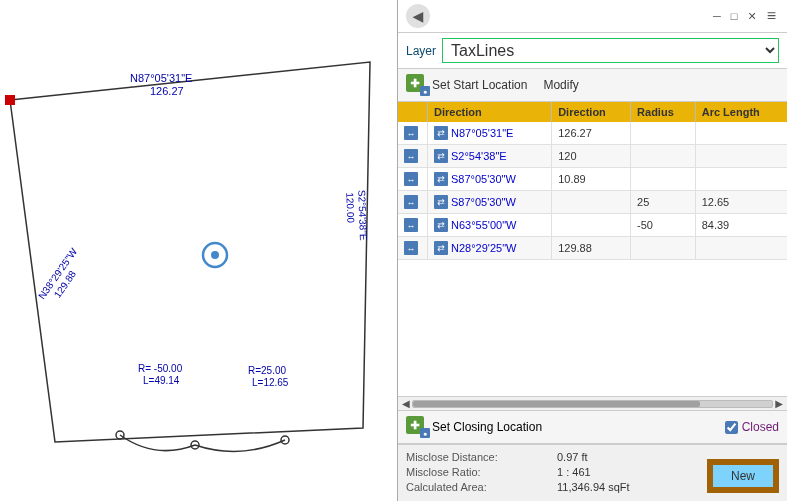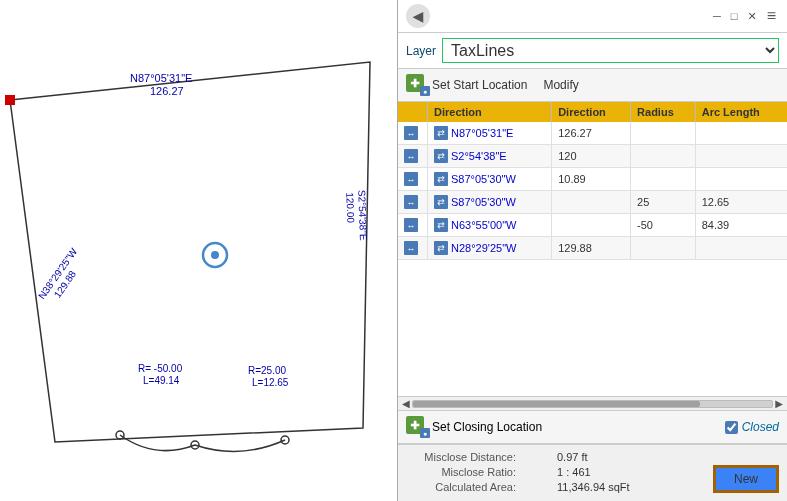--- a/index.html
+++ b/index.html
@@ -447,35 +447,35 @@
           <span style="color:white;font-size:11px;font-weight:bold;">✚</span>
         </div>
         <div style="position:absolute;bottom:0;right:-2px;width:10px;height:10px;background:#4a7ab5;border-radius:1px;display:flex;align-items:center;justify-content:center;">
           <span style="color:white;font-size:7px;">●</span>
         </div>
       </div>
       <span style="cursor:pointer;">Set Closing Location</span>
     </div>
     <div class="closing-right">
       <input type="checkbox" id="closed-checkbox" checked="" style="accent-color: rgb(74, 122, 181); width: 13px; height: 13px;">
-      <label for="closed-checkbox" style="font-size:12px; color:#0369a1;font-style:italic;">Closed</label>
+      <label for="closed-checkbox" style="font-size:12px; color:#701a75;">Closed</label>
     </div>
   </div>
 
   <div id="bottom-section" style="position:relative; padding:6px 8px 8px 8px; background:#f0f0f0; display:flex; justify-content:space-between; align-items:flex-start;">
-    <div id="info-row" style="background:transparent; padding:0; gap:3px; display:flex; flex-direction:column;text-align:right;">
+    <div id="info-row" style="background:transparent; padding:0; gap:3px; display:flex; flex-direction:column;">
       <div class="info-line">
         <span class="info-label">Misclose Distance:</span>
         <span class="info-value">0.97 ft</span>
       </div>
       <div class="info-line">
         <span class="info-label">Misclose Ratio:</span>
         <span class="info-value">1 : 461</span>
       </div>
       <div class="info-line">
         <span class="info-label">Calculated Area:</span>
         <span class="info-value">11,346.94 sqFt</span>
       </div>
     </div>
-    <button id="new-btn" style="padding:4px 18px; background:#3b82f6; border:3px solid #a16207; font-size:12px; cursor:pointer; color:#333; align-self:flex-end;">New</button>
+    <button id="new-btn" style="padding:4px 18px; background:#7dd3fc; border:6px solid #a16207; font-size:12px; cursor:pointer; color:#333; align-self:flex-end;">New</button>
   </div>
 
 </div>
 
 </body></html>

